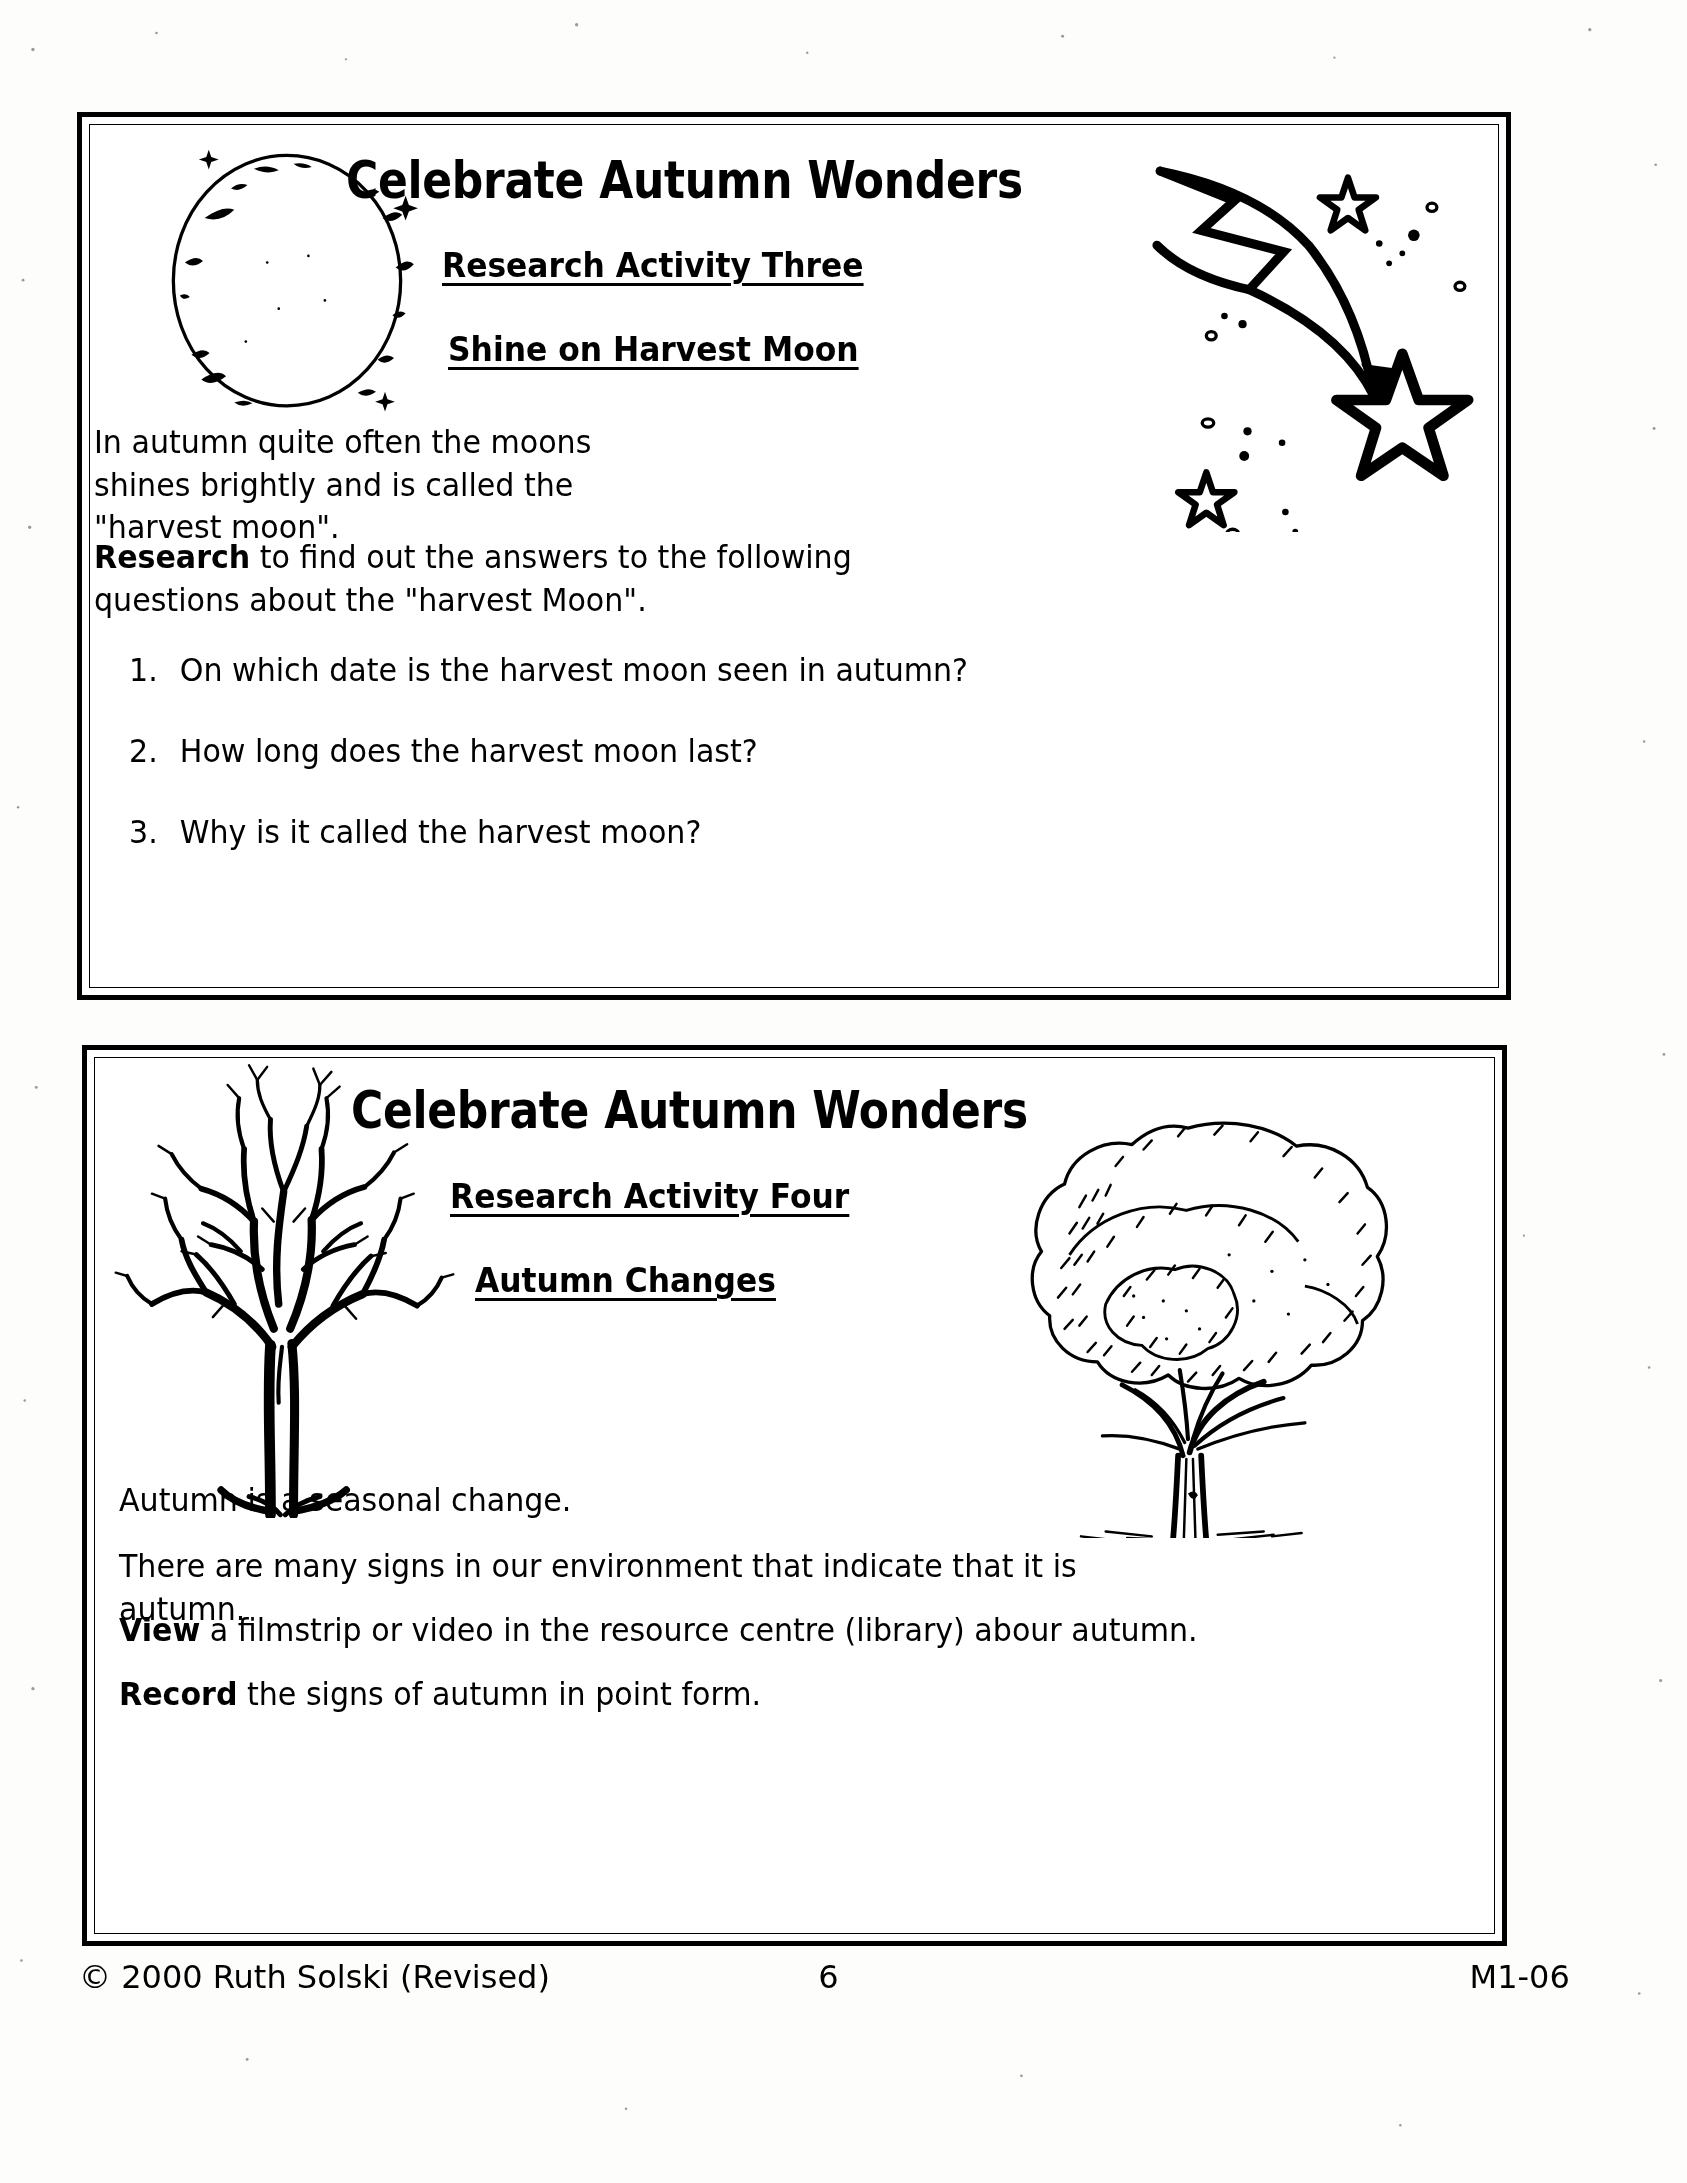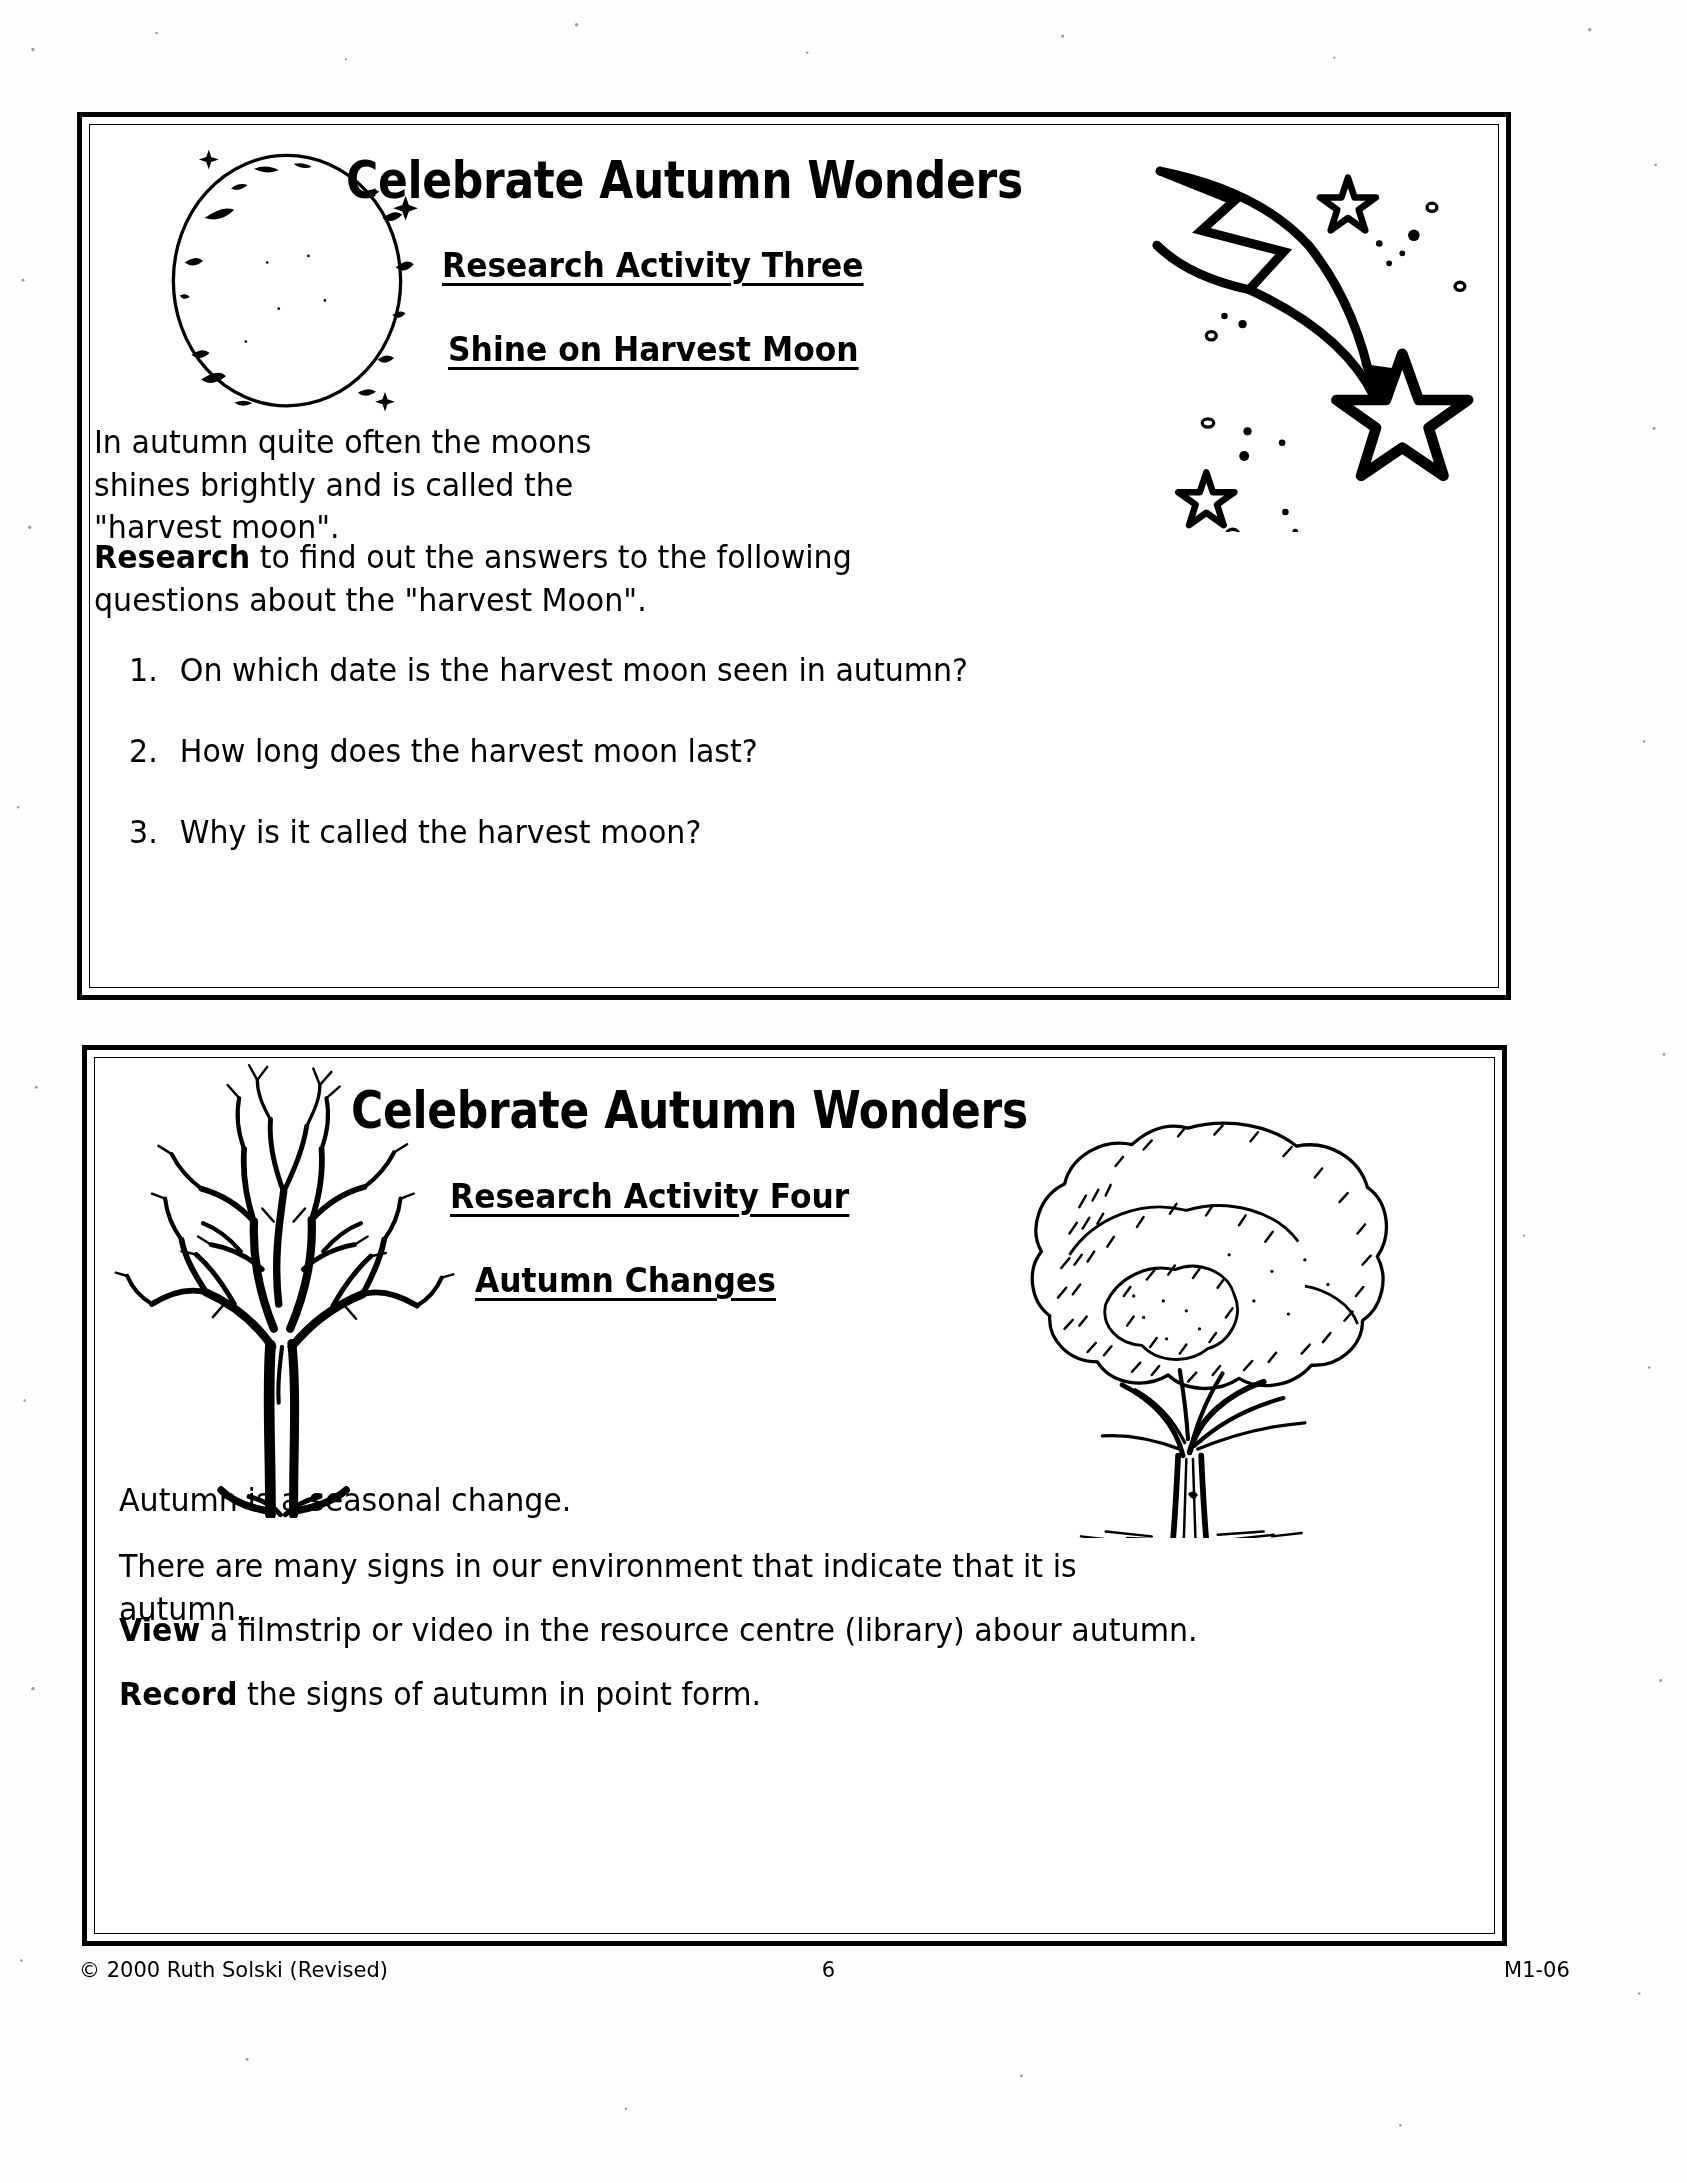--- a/index.html
+++ b/index.html
@@ -105,21 +105,21 @@
   .qtext { flex: 1 1 auto; }
 
   
   #footer {
     position: absolute;
     left: 79px;
     top: 1958px;
     width: 1499px;
     height: 43px;
     font-family: "DejaVu Sans", sans-serif;
-    font-size: 21px;
+    font-size: 32px;
   }
   #footer .f-left   { position: absolute; left: 0;    top: 0; white-space: nowrap; }
   #footer .f-center { position: absolute; left: 50%;  top: 0; transform: translateX(-50%); }
   #footer .f-right  { position: absolute; right: 8.2px; top: 0; white-space: nowrap; }
 
   
   .art { position: absolute; pointer-events: none; }
   #moon-art      { left: 152px;  top: 132px;  width: 264px;  height: 280px; }
   #shooting-art  { left: 1096px; top: 115px;  width: 387px;  height: 404px; }
   #bare-tree-art { left: 107px;  top: 1046px; width: 346px;  height: 461px; }

